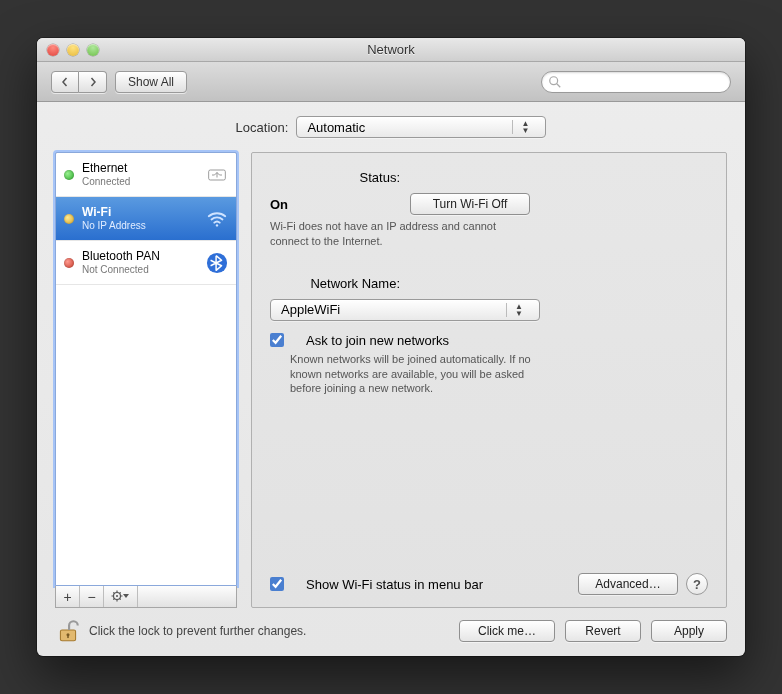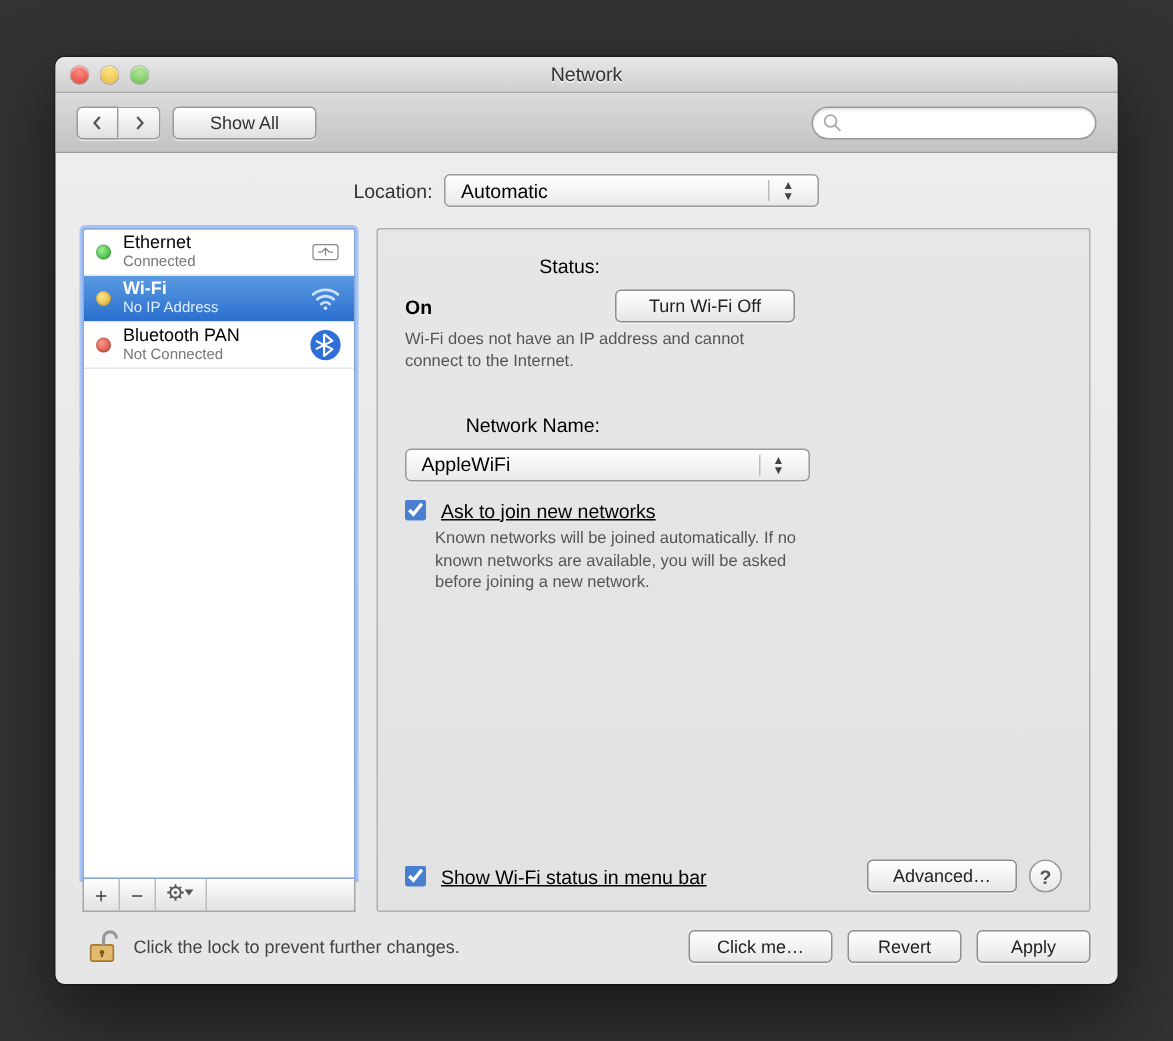--- a/index.html
+++ b/index.html
@@ -69,21 +69,21 @@
     width: 182px; display:flex; flex-direction:column;
   }
   .svc-list {
     flex:1; background:#fff; border:1px solid #a6a6a6;
     border-top-left-radius:2px; border-top-right-radius:2px;
     outline: 3px solid rgba(120,170,255,0.6);
     outline-offset: -1px;
     overflow:hidden;
   }
   .svc {
-    height: 31px; display:flex; align-items:center; padding: 0 6px 0 8px;
+    height: 44px; display:flex; align-items:center; padding: 0 6px 0 8px;
     border-bottom: 1px solid #e6e6e6;
   }
   .svc .dot { width:10px; height:10px; border-radius:50%; margin-right:8px; box-shadow: inset 0 0 2px rgba(0,0,0,0.3); flex-shrink:0; }
   .dot.green { background: radial-gradient(circle at 35% 35%, #98f08f, #2aa82a); }
   .dot.yellow { background: radial-gradient(circle at 35% 35%, #ffe98f, #d9a72a); }
   .dot.red { background: radial-gradient(circle at 35% 35%, #ff9a8f, #c73a2a); }
   .svc .txt { display:flex; flex-direction:column; line-height:1.15; flex:1; }
   .svc .name { font-size:12px; }
   .svc .st { font-size:10px; color:#777; }
   .svc.sel { background: linear-gradient(#5a9ae0, #2a6fcf); }
@@ -112,21 +112,21 @@
   .drow .val { flex:1; }
   .statusOn { font-size:13px; font-weight:bold; }
   .hint { font-size:11px; color:#555; line-height:1.35; }
   .aquabtn {
     height:22px; padding: 0 12px;
     background: linear-gradient(#ffffff,#e6e6e6);
     border:1px solid #8f8f8f; border-radius:4px;
     font-size:12px; color:#222;
     box-shadow: 0 1px 0 rgba(255,255,255,0.5);
   }
-  .chk { display:flex; gap:10px; align-items:center; font-size:13px;text-decoration:underline; }
+  .chk { display:flex; gap:22px; align-items:center; font-size:13px; }
   .chk input { width:14px; height:14px; accent-color:#4a7fd0; }
   .detail-bottom { margin-top:auto; display:flex; align-items:center; gap:8px; }
   .helpbtn { width:22px; height:22px; border-radius:50%; border:1px solid #999; background:linear-gradient(#fff,#e8e8e8); font-size:13px; font-weight:bold; color:#555; }
 
   .footer { display:flex; align-items:center; gap:10px; padding-top:10px; }
   .lock { display:flex; align-items:center; gap:8px; font-size:12px; color:#444; }
   .lock svg { width:26px; height:26px; }
 </style>
 </head>
 <body>
@@ -148,21 +148,21 @@
         <svg width="10" height="10" viewBox="0 0 10 10">
             <path d="M6.5 1 L3 5 L6.5 9" stroke="#555" stroke-width="1.5" fill="none"></path>
           </svg>
       </div>
       <div class="tbtn">
         <svg width="10" height="10" viewBox="0 0 10 10">
             <path d="M3.5 1 L7 5 L3.5 9" stroke="#555" stroke-width="1.5" fill="none"></path>
           </svg>
       </div>
     </div>
-    <div class="tbtn" style="padding:0 24px">Show All</div>
+    <div class="tbtn" style="padding:0 12px">Show All</div>
     <div class="spacer"></div>
     <div class="search">
       <svg viewBox="0 0 16 16">
           <circle cx="6.5" cy="6.5" r="4.5" stroke="#555" stroke-width="1.4" fill="none"></circle>
           <line x1="10" y1="10" x2="14" y2="14" stroke="#555" stroke-width="1.4"></line>
         </svg>
       <input type="text" placeholder="" style="">
     </div>
   </div>
 

